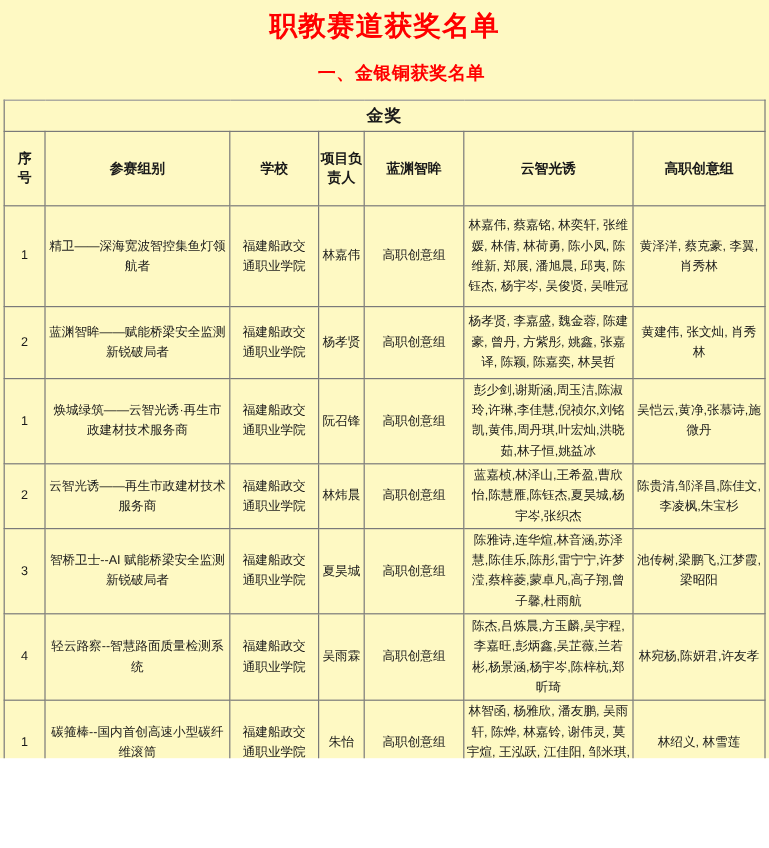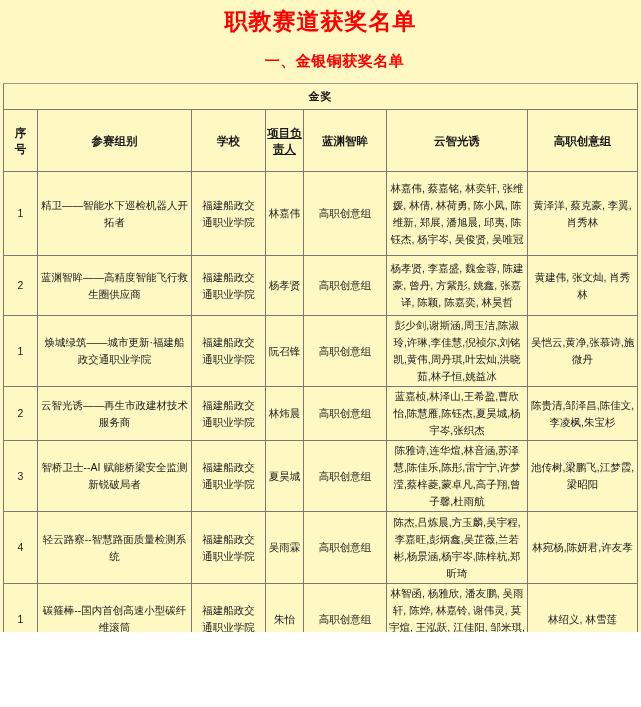--- a/index.html
+++ b/index.html
@@ -42,24 +42,24 @@
     line-height:17px;
     word-break:break-all;
     overflow:hidden;
   }
   tr.header-row th{
     font-size:11.5px;
     font-weight:bold;
     line-height:16px;
   }
   th.th-no{padding:0 6px;font-family:Liberation Serif, serif;}
-  th.th-leader{padding:0 1px;text-decoration:underline;}
+  th.th-leader{padding:0 1px;}
   td.school-cell{padding:0 6px;text-align:center;}
   tr.section-row td{
-    font-size:11px;
+    font-size:14px;
     font-weight:bold;
     letter-spacing:1px;
     border-top:1px solid #9a9a9a;
   }
   tr.section-row.thick-top td{border-top:2px solid #111111;}
   tr.partial-row td{border-top:1px solid #7a7a7a;border-bottom:none;}
 </style>
 </head>
 <body>
 
@@ -84,39 +84,39 @@
           <th class="th-no">序号</th>
           <th>参赛组别</th>
           <th>学校</th>
           <th class="th-leader">项目负责人</th>
           <th>蓝渊智眸</th>
           <th>云智光诱</th>
           <th>高职创意组</th>
         </tr>
         <tr style="height: 84px;">
           <td>1</td>
-          <td>精卫——智能水下巡检机器人开拓者</td>
+          <td>精卫——深海宽波智控集鱼灯领航者</td>
           <td class="school-cell">福建船政交通职业学院</td>
           <td>林嘉伟</td>
           <td>高职创意组</td>
           <td>林嘉伟, 蔡嘉铭, 林奕轩, 张维媛, 林倩, 林荷勇, 陈小凤, 陈维新, 郑展, 潘旭晨, 邱夷, 陈钰杰, 杨宇岑, 吴俊贤, 吴唯冠</td>
           <td>黄泽洋, 蔡克豪, 李翼, 肖秀林</td>
         </tr>
         <tr style="height: 60px;">
           <td>2</td>
-          <td>蓝渊智眸——高精度智能飞行救生圈供应商</td>
+          <td>蓝渊智眸——赋能桥梁安全监测新锐破局者</td>
           <td class="school-cell">福建船政交通职业学院</td>
           <td>杨孝贤</td>
           <td>高职创意组</td>
           <td>杨孝贤, 李嘉盛, 魏金蓉, 陈建豪, 曾丹, 方紫彤, 姚鑫, 张嘉译, 陈颖, 陈嘉奕, 林昊哲</td>
           <td>黄建伟, 张文灿, 肖秀林</td>
         </tr>
         <tr style="height: 70px;">
           <td>1</td>
-          <td>焕城绿筑——城市更新·福建船政交通职业学院</td>
+          <td>焕城绿筑——云智光诱·再生市政建材技术服务商</td>
           <td class="school-cell">福建船政交通职业学院</td>
           <td>阮召锋</td>
           <td>高职创意组</td>
           <td>彭少剑,谢斯涵,周玉洁,陈淑玲,许琳,李佳慧,倪祯尔,刘铭凯,黄伟,周丹琪,叶宏灿,洪晓茹,林子恒,姚益冰</td>
           <td>吴恺云,黄净,张慕诗,施微丹</td>
         </tr>
         <tr style="height: 53px;">
           <td>2</td>
           <td>云智光诱——再生市政建材技术服务商</td>
           <td class="school-cell">福建船政交通职业学院</td>

